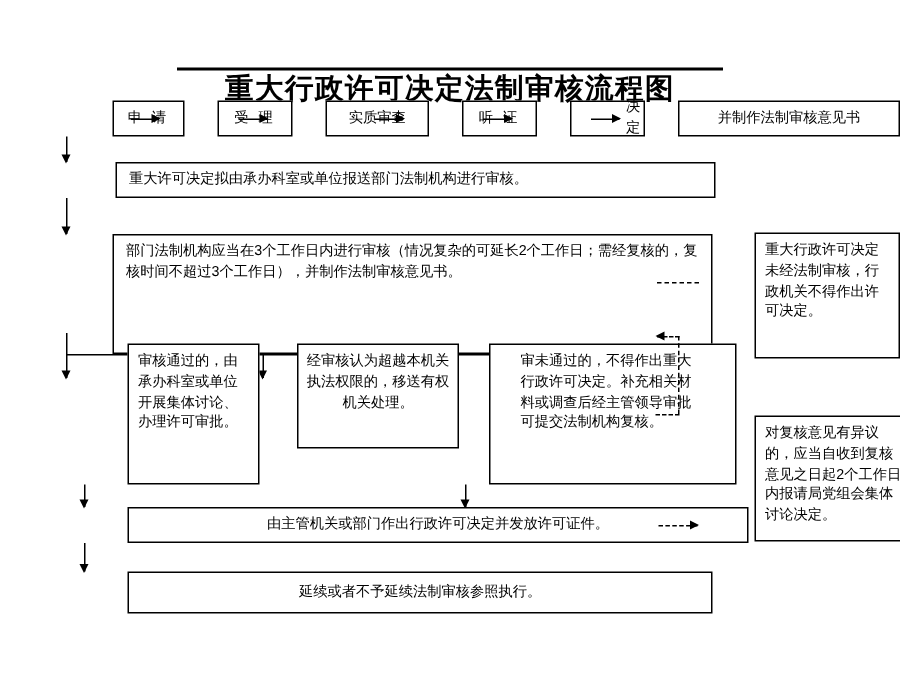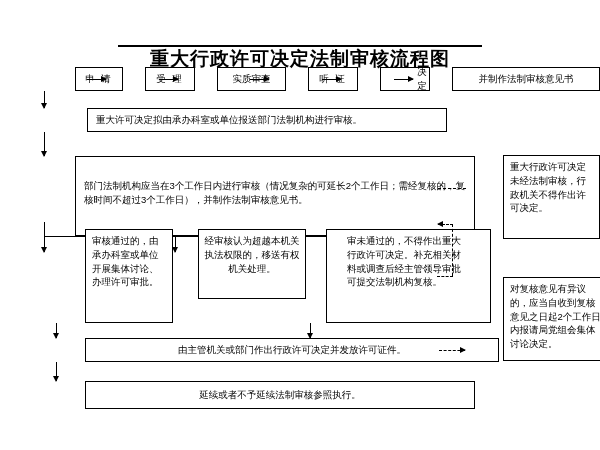--- a/index.html
+++ b/index.html
@@ -154,25 +154,25 @@
   <div class="box" style="left:180px; top:67px; width:69px; height:24px;">实质审查</div>
   <div class="arrow-h" style="left:250px; top:79px; width:19px;"></div>
   <div class="box wide-letter" style="left:271px; top:67px; width:50px; height:24px;">听 证</div>
   <div class="arrow-h" style="left:322px; top:79px; width:19px;"></div>
   <div class="box wide-letter" style="left:343px; top:67px; width:50px; height:24px;padding-left:39px;">决 定</div>
   <div class="arrow-h" style="left:394px; top:79px; width:19px;"></div>
   <div class="box" style="left:415px; top:67px; width:148px; height:24px;">并制作法制审核意见书</div>
 
   <div class="arrow-v" style="left:44px; top:91px; height:17px;"></div>
 
-  <div class="box just" style="left:50px; top:108px; width:360px; height:24px; padding-left:8px;text-align:center;">重大许可决定拟由承办科室或单位报送部门法制机构进行审核。</div>
+  <div class="box just" style="left:40px; top:108px; width:400px; height:24px; padding-left:8px;text-align:center;">重大许可决定拟由承办科室或单位报送部门法制机构进行审核。</div>
 
   <div class="arrow-v" style="left:44px; top:132px; height:24px;"></div>
 
-  <div class="box just" style="left:38px; top:156px; width:400px; height:80px; padding:22px 8px; align-items:flex-start;">部门法制机构应当在3个工作日内进行审核（情况复杂的可延长2个工作日；需经复核的，复核时间不超过3个工作日），并制作法制审核意见书。</div>
+  <div class="box just" style="left:38px; top:156px; width:400px; height:80px; padding:4px 8px; align-items:flex-start;">部门法制机构应当在3个工作日内进行审核（情况复杂的可延长2个工作日；需经复核的，复核时间不超过3个工作日），并制作法制审核意见书。</div>
 
   <div class="box just" style="left:466px; top:155px; width:97px; height:84px; padding:4px 6px; align-items:flex-start;">重大行政许可决定未经法制审核，行政机关不得作出许可决定。</div>
 
   <div class="dash-h noarrow" style="left:438px; top:188px; width:28px;"></div>
 
   <div class="line-h" style="left:44px; top:236px; width:344px;"></div>
   <div class="line-v" style="left:44px; top:222px; height:14px;"></div>
   <div class="arrow-v" style="left:44px; top:236px; height:16px;"></div>
   <div class="arrow-v" style="left:175px; top:236px; height:16px;"></div>
   <div class="arrow-v" style="left:295px; top:236px; height:16px;"></div>

